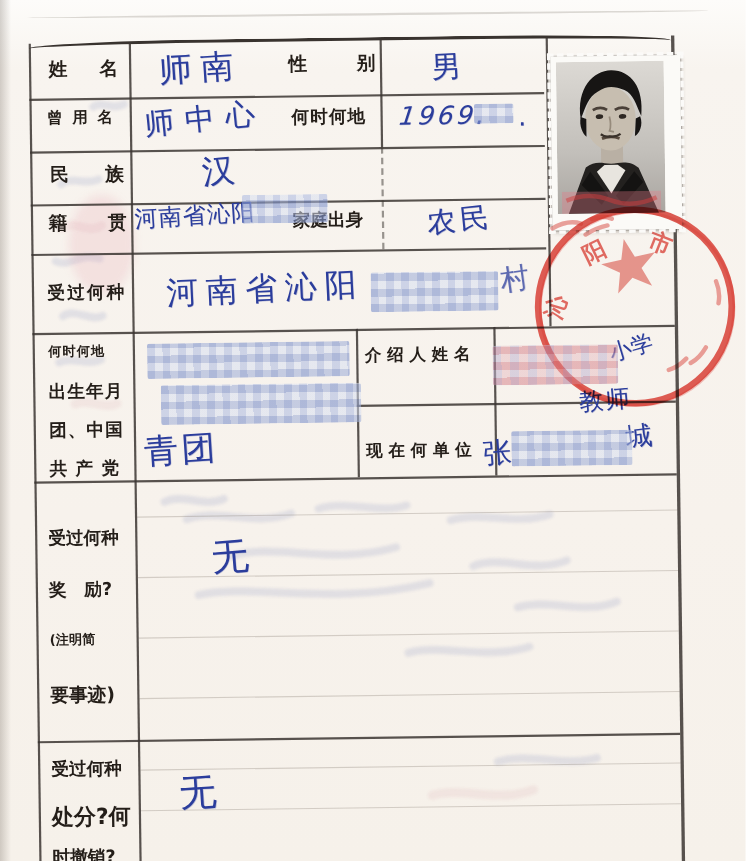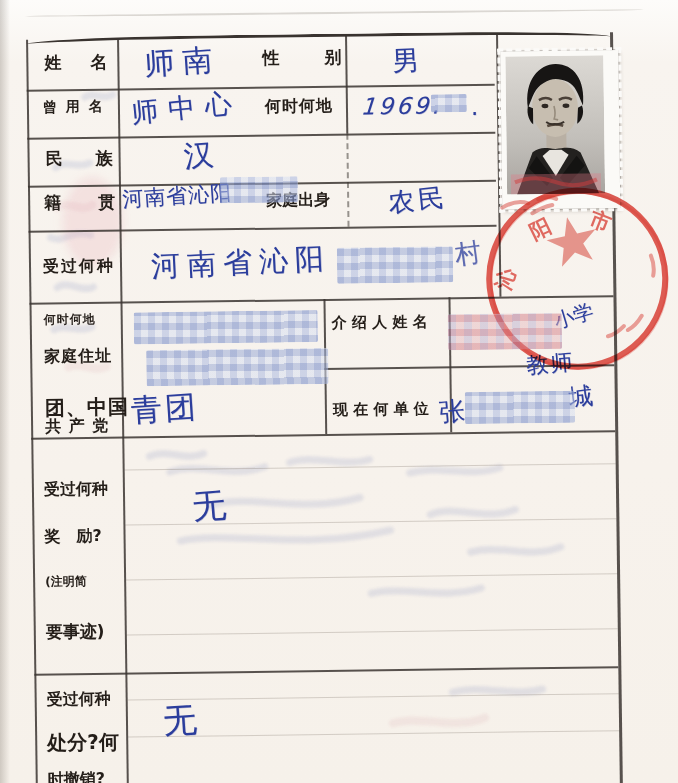--- a/index.html
+++ b/index.html
@@ -94,22 +94,22 @@
     <div class="lbl" style="left:238px;top:12px;font-size:17px;letter-spacing:14px;">性　别</div>
     <div class="lbl" style="left:18px;top:61px;font-size:14px;letter-spacing:2px;">曾 用 名</div>
     <div class="lbl" style="left:240px;top:62px;font-size:16px;letter-spacing:1px;">何时何地</div>
     <div class="lbl" style="left:20px;top:110px;font-size:17px;letter-spacing:8px;">民　族</div>
     <div class="lbl" style="left:18px;top:154px;font-size:17px;letter-spacing:10px;">籍　贯</div>
     <div class="lbl" style="left:240px;top:156px;font-size:16px;">家庭出身</div>
     <div class="lbl" style="left:16px;top:219px;font-size:16px;letter-spacing:2px;">受过何种</div>
 
     <div>
       <div class="lbl" style="left:16px;top:274px;font-size:12px;letter-spacing:1px;">何时何地</div>
-      <div class="lbl" style="left:16px;top:309px;font-size:16px;letter-spacing:1px;">家庭住址</div>
-      <div class="lbl" style="left:16px;top:357px;font-size:20px;letter-spacing:1px;">团、中国</div>
+      <div class="lbl" style="left:16px;top:309px;font-size:16px;letter-spacing:1px;">出生年月</div>
+      <div class="lbl" style="left:16px;top:344px;font-size:16px;letter-spacing:1px;">团、中国</div>
       <div class="lbl" style="left:16px;top:379px;font-size:16px;letter-spacing:1px;">共 产 党</div>
     </div>
 
     <div class="lbl" style="left:304px;top:280px;font-size:15px;">介 绍 人 姓 名</div>
     <div class="lbl" style="left:304px;top:367px;font-size:15px;">现 在 何 单 位</div>
 
     <div>
       <div class="lbl" style="left:14px;top:442px;font-size:16px;">受过何种</div>
       <div class="lbl" style="left:14px;top:489px;font-size:16px;">奖　励?</div>
       <div class="lbl" style="left:14px;top:536px;font-size:12px;">(注明简</div>

